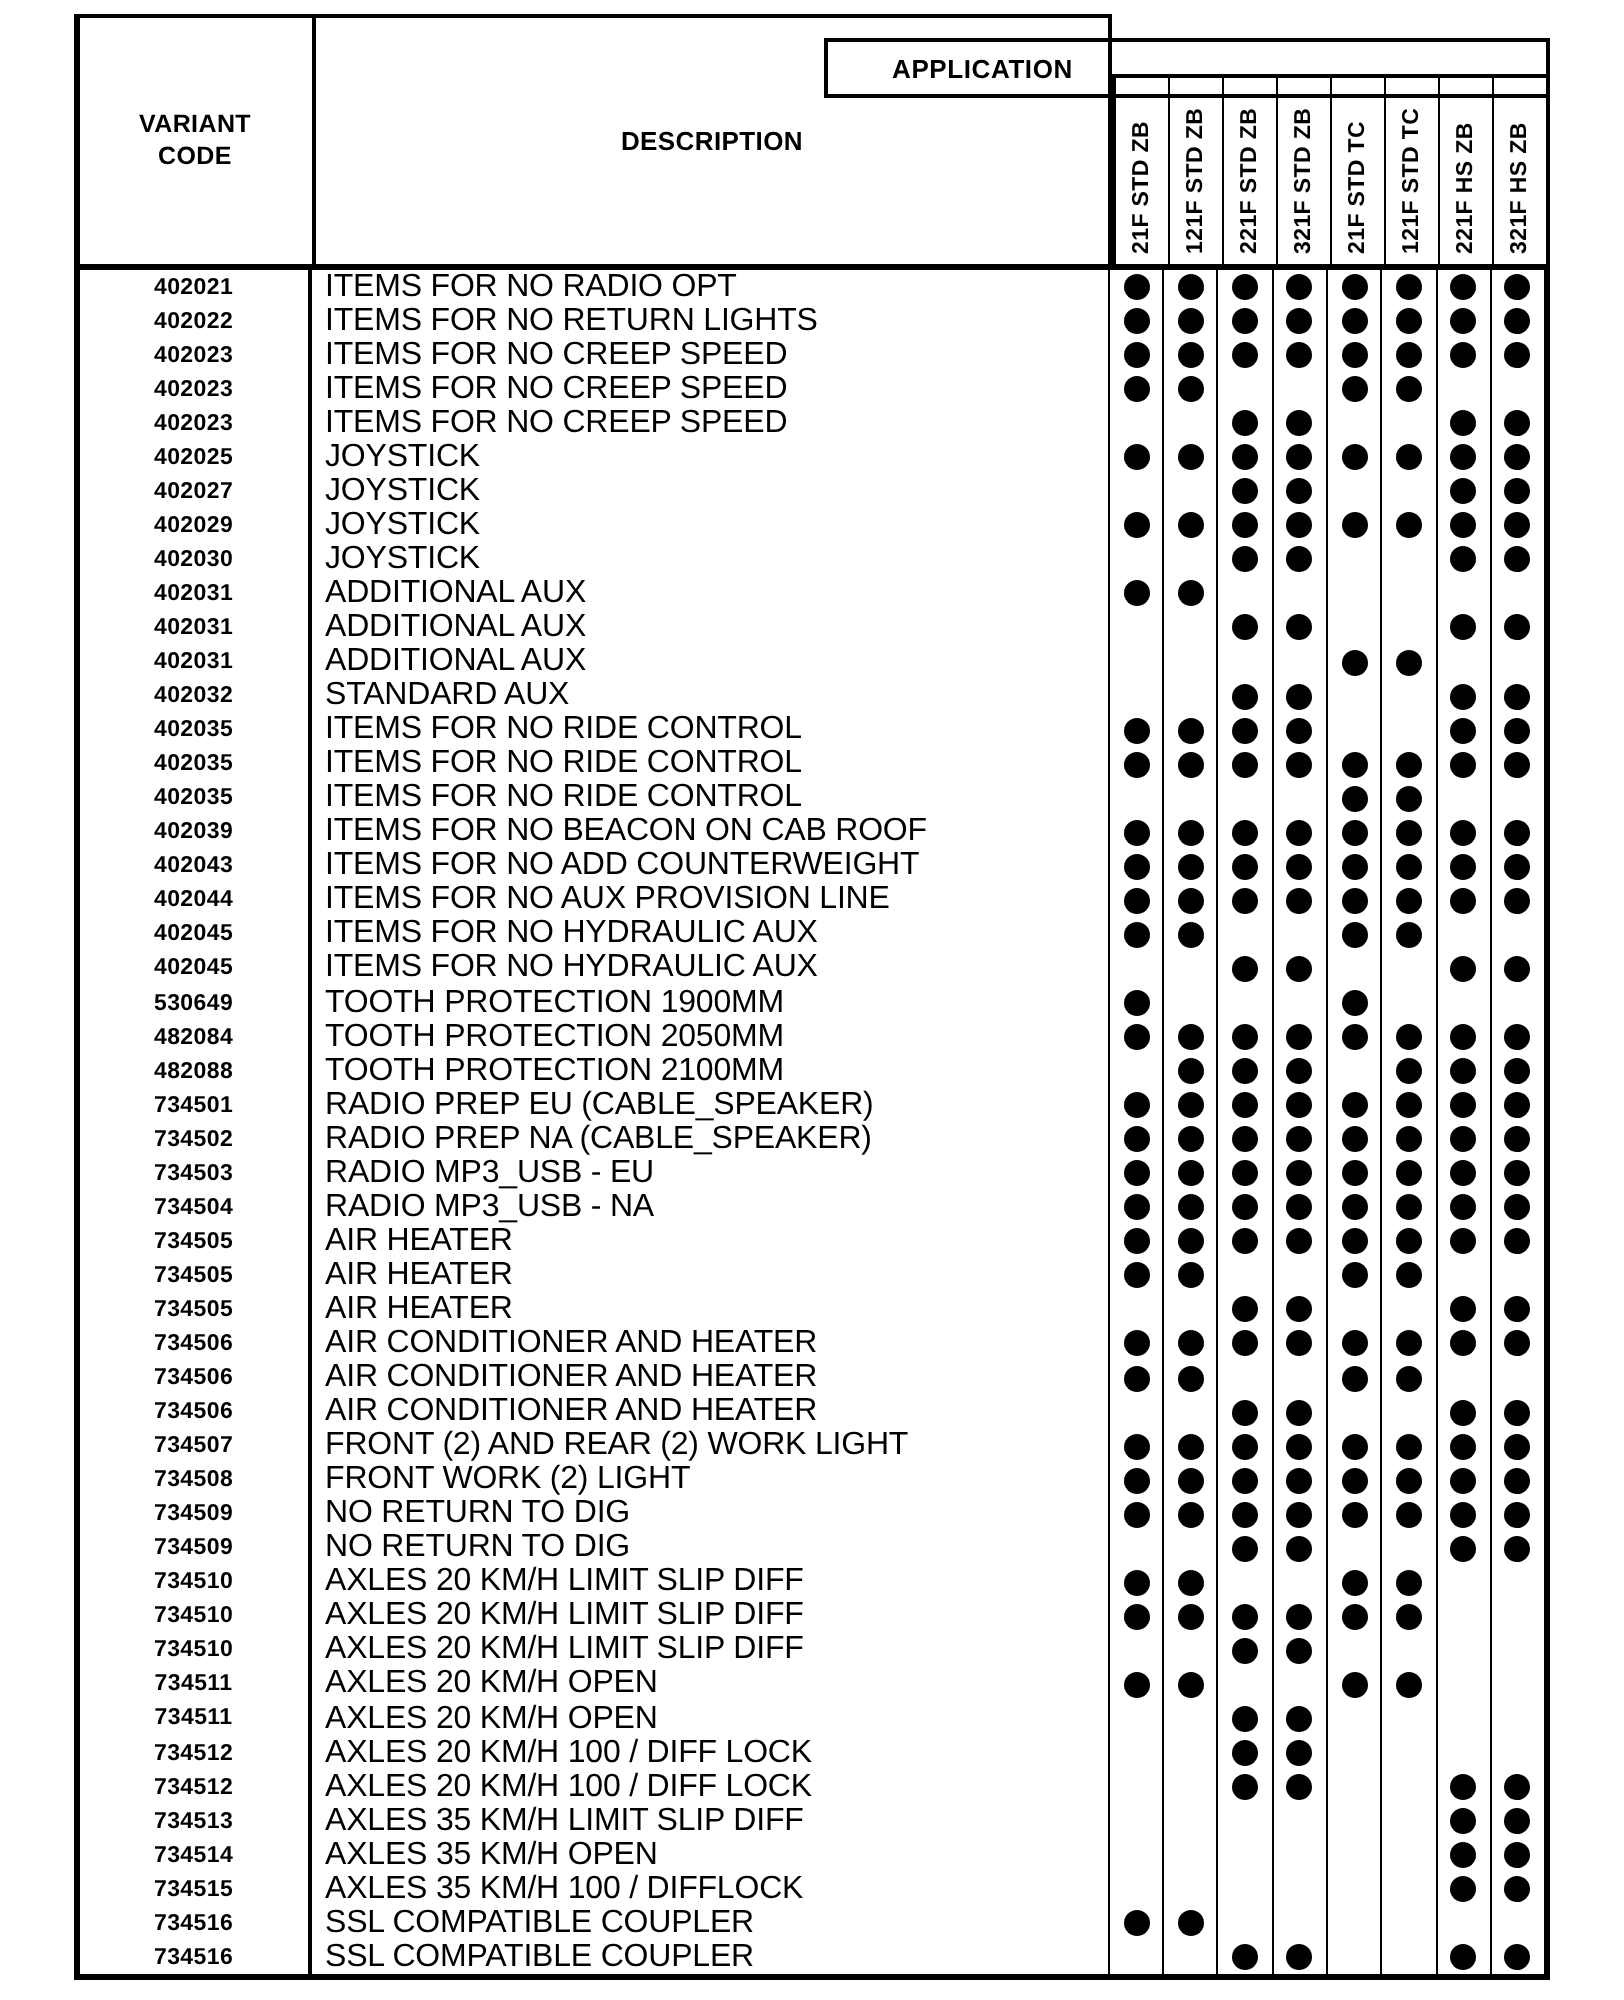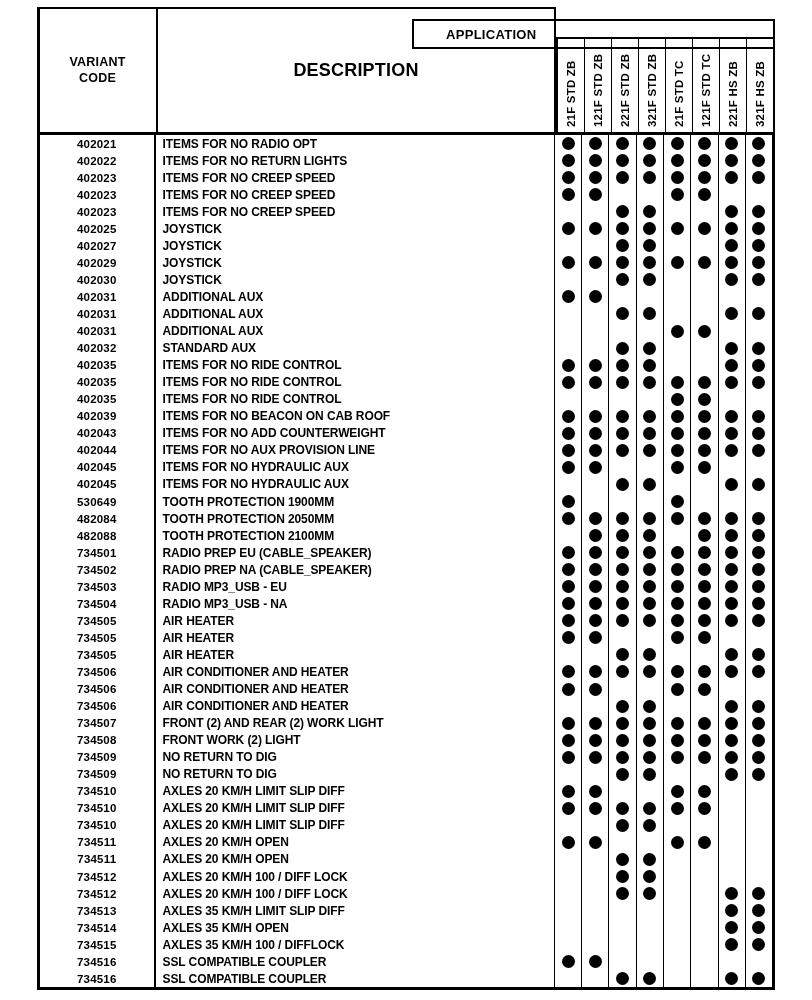--- a/index.html
+++ b/index.html
@@ -75,21 +75,21 @@
     font-size: 12.5px;
     font-weight: bold;
     line-height: 1.25;
     letter-spacing: 0.2px;
   }
   .head-desc {
     flex: 1;
     display: flex;
     align-items: center;
     justify-content: center;
-    font-size: 18px;
+    font-size: 13px;
     font-weight: bold;
     letter-spacing: 0.2px;
     border-radius: 29px;
   }
 
   
   .head-cols {
     position: absolute;
     left: 556px;
     top: 37px;
@@ -148,22 +148,22 @@
     font-size: 11.5px;
     font-weight: bold;
     letter-spacing: 0.2px;
   }
   .cell-desc {
     width: 400px;
     box-sizing: border-box;
     padding-left: 7px;
     display: flex;
     align-items: center;
-    font-size: 12px;
-    font-weight: bold;
+    font-size: 16px;
+    font-weight: normal;
     letter-spacing: -0.1px;
     white-space: nowrap;
   }
   .cell-spacer {
     flex: 1 1 auto;
     box-sizing: border-box;
   }
   .marks {
     width: 219px;
     box-sizing: border-box;

